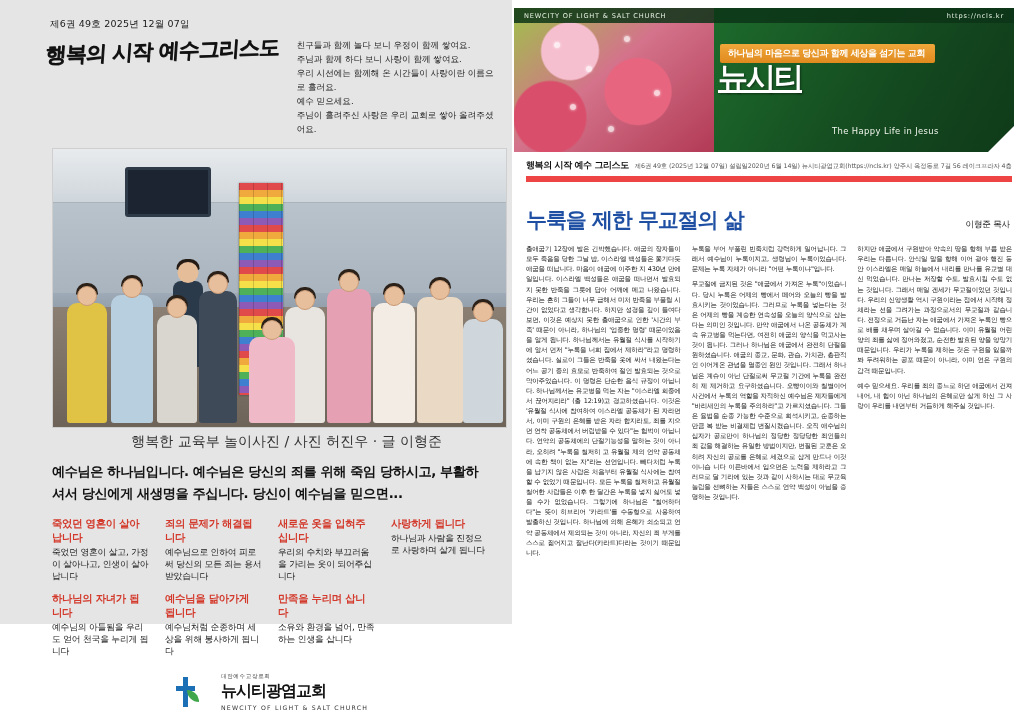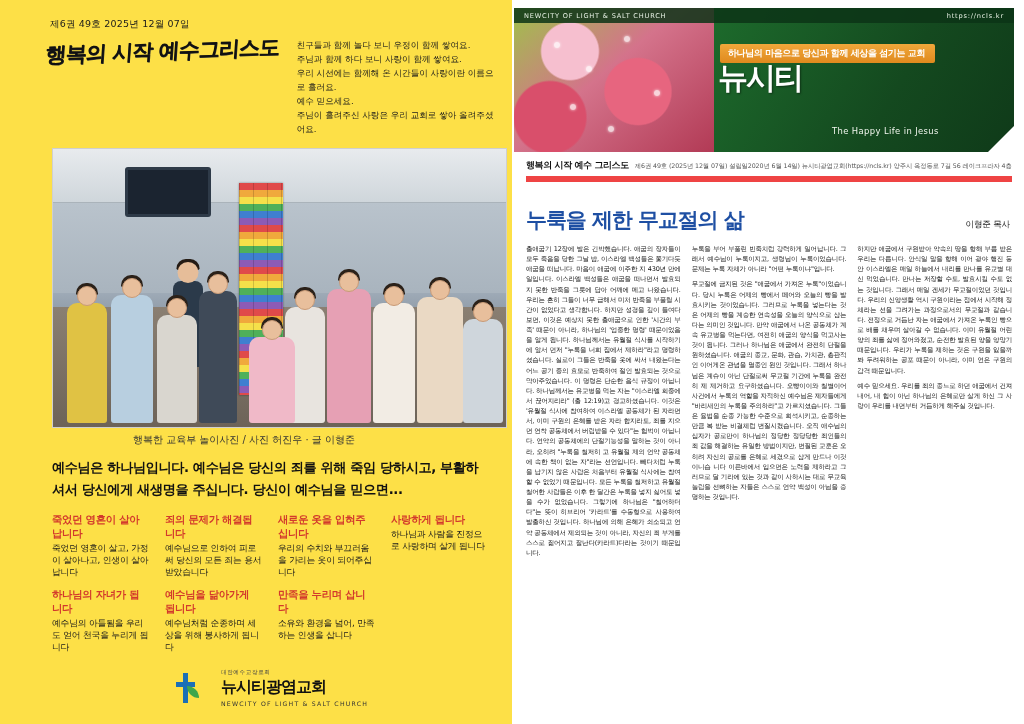--- a/index.html
+++ b/index.html
@@ -13,24 +13,24 @@
     overflow: hidden;
     position: relative;
   }
   .page {
     width: 1024px; height: 724px;
     display: flex;
     position: relative;
   }
   
   .left-page {
-    width: 512px; height: 724px;
+    width: 512px; height: 624px;
     position: relative;
     padding: 14px 18px 0 46px;
-    background: #fde047;
+    background: #e5e5e5;
   }
   .issue-line {
     font-size: 9.5px;
     color: #1a1a1a;
     letter-spacing: 0.2px;
     margin: 4px 0 6px 4px;
   }
   .masthead-row {
     display: flex;
     align-items: flex-start;
@@ -125,22 +125,22 @@
     position: absolute; left: 50%; transform: translateX(-50%);
     top: -19px; width: 21px; height: 21px; border-radius: 50%;
     background: #e6bd99;
   }
   .adult .hair {
     position: absolute; left: 50%; transform: translateX(-50%);
     top: -22px; width: 23px; height: 11px; border-radius: 11px 11px 2px 2px;
     background: #241b14;
   }
   .photo-caption {
-    text-align: center;
-    font-size: 10px;
+    text-align: right;
+    font-size: 14px;
     color: #333;
     margin: 5px 52px 0 0;
   }
   .lead {
     margin: 10px 6px 0 6px;
     font-size: 13.2px;
     font-weight: 700;
     line-height: 1.62;
     color: #111;
     letter-spacing: -0.4px;
@@ -248,20 +248,21 @@
     border-radius: 2px;
   }
   .hero-title {
     position: absolute; left: 204px; top: 54px;
     color: #ffffff;
     font-family: "DejaVu Serif", "Liberation Serif", serif;
     font-weight: 700;
     line-height: 1.04;
     letter-spacing: -2px;
     text-shadow: 1px 1px 2px rgba(0,0,0,.45);
+    text-decoration: underline;
   }
   .hero-title .l1 { font-size: 30px; display: block; }
   .hero-title .l2 { font-size: 30px; display: block; }
   .hero-title .l2 .thin { font-size: 22px; }
   .hero-sub {
     position: absolute; left: 318px; top: 118px;
     font-size: 8.4px; color: #f2f7ef; letter-spacing: 0.4px;
   }
   .hero-corner {
     position: absolute; right: 0; bottom: 0;

